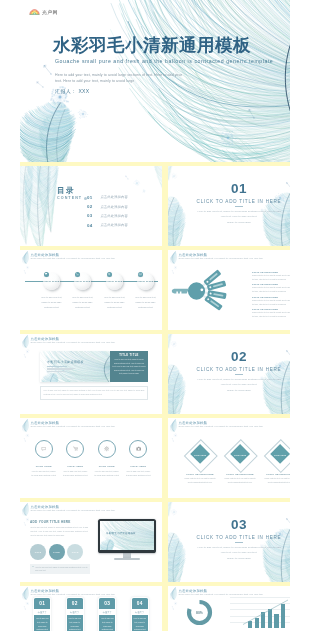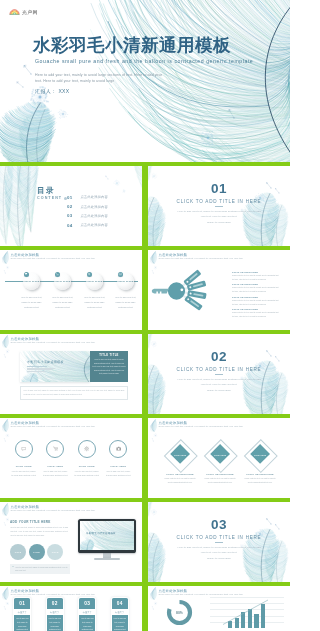--- a/index.html
+++ b/index.html
@@ -1,19 +1,19 @@
 <!DOCTYPE html>
 <html><head>
 <meta charset="utf-8">
 <style>
 html,body{margin:0;padding:0;background:#fff;}
 body{width:290px;height:631px;overflow:hidden;
   font-family:"Liberation Sans","DejaVu Sans",sans-serif;
   -webkit-font-smoothing:antialiased;}
-.page{position:relative;width:290px;height:631px;background:#84cc16;overflow:hidden;}
+.page{position:relative;width:290px;height:631px;background:#fef9c3;overflow:hidden;margin-left:20px;}
 .slide{position:absolute;background:#fff;overflow:hidden;}
 .cover{left:0;top:0;width:290px;height:162px;}
 .sm{width:142px;height:80px;}
 svg.bg{position:absolute;left:0;top:0;width:100%;height:100%;}
 
 
 .logo{position:absolute;left:9px;top:8px;display:flex;align-items:center;gap:2px;}
 .logoi{width:11px;height:7px;display:block;}
 .logot{font-size:5px;color:#555;letter-spacing:.2px;}
 .cvtitle{position:absolute;left:33px;top:37px;font-size:17.5px;font-weight:700;

